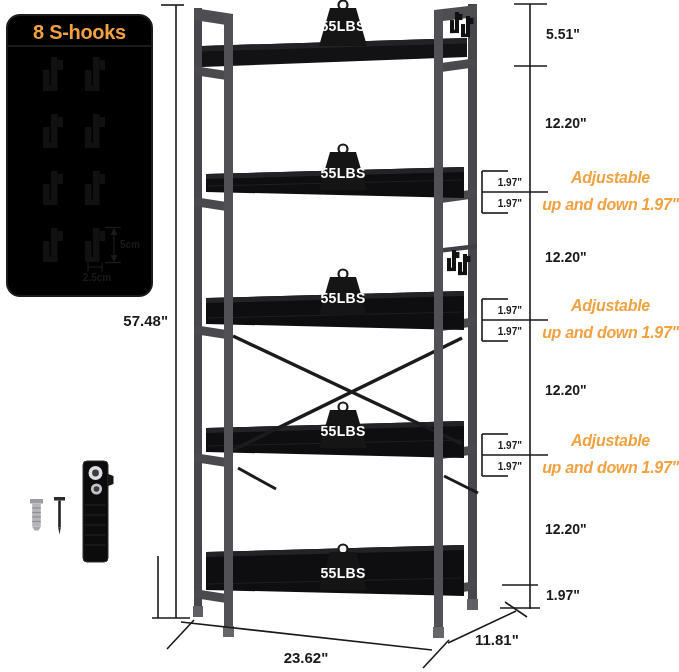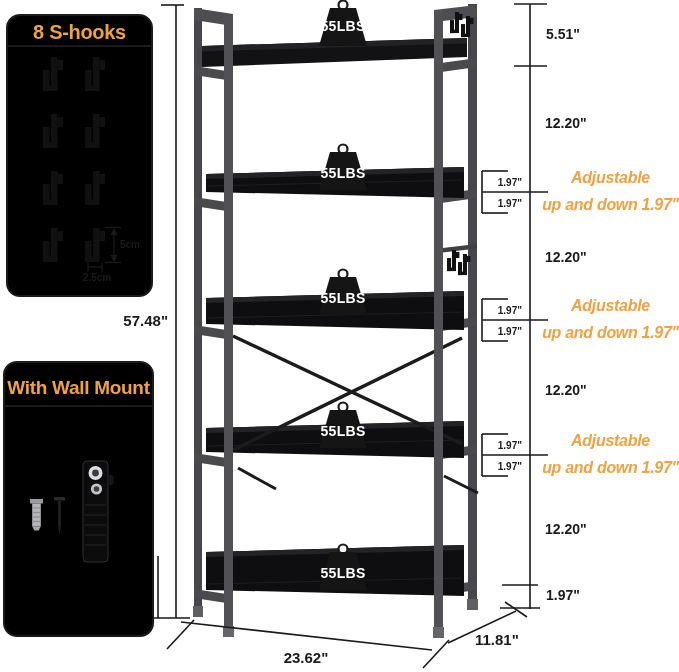--- a/index.html
+++ b/index.html
@@ -28,23 +28,20 @@
   .wlabel{color:#ffffff;font-size:14px;text-align:center;letter-spacing:0.3px;}
 </style>
 </head>
 <body>
 
 <div id="stage">
 
   <div class="panel" style="left:6px;top:14px;width:147px;height:283px;">
     <div class="panel-title" id="shooks-title">8 S-hooks</div>
   </div>
-  <div class="panel" style="left:3px;top:361px;width:151px;height:276px;">
-    <div class="panel-title" id="wallmount-title">With Wall Mount</div>
-  </div>
 
   <svg id="scene" width="679" height="672" viewBox="0 0 679 672">
     <defs>
       <g id="shook" fill="#111111">
         <rect x="8" y="0" width="6.5" height="30"></rect>
         <rect x="14.5" y="3" width="5.5" height="10"></rect>
         <rect x="0" y="13" width="6.5" height="21"></rect>
         <rect x="0" y="28.5" width="14.5" height="5.5"></rect>
       </g>
     </defs>

